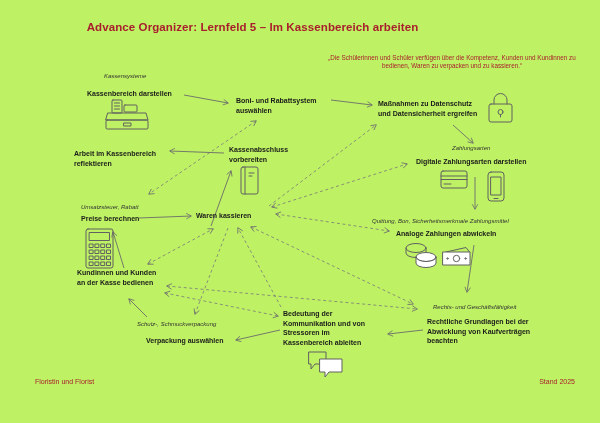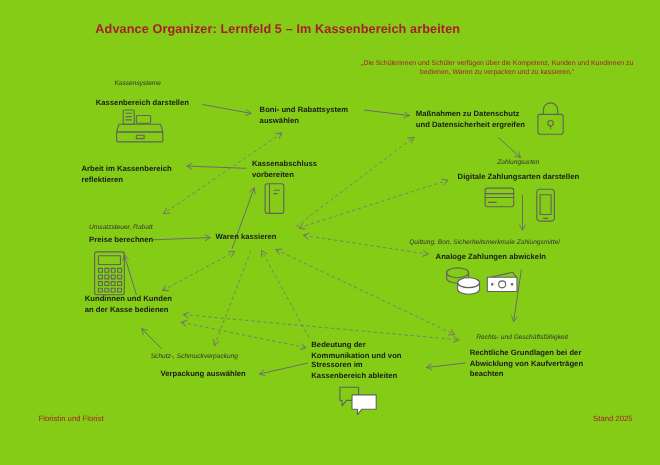--- a/index.html
+++ b/index.html
@@ -1,16 +1,16 @@
 <!DOCTYPE html>
 <html><head>
 <meta charset="utf-8">
 <style>
   html,body{margin:0;padding:0;background:#fff;}
-  .page{position:relative;width:600px;height:423px;background:#84cc16;overflow:hidden;
+  .page{position:relative;width:600px;height:423px;background:#bef264;overflow:hidden;
         font-family:"Liberation Sans",sans-serif;outline:1px solid #e3e3e3;}
   .title{position:absolute;left:0;top:21px;width:505px;text-align:center;
          font-size:11.5px;font-weight:bold;letter-spacing:.1px;}
   .quote{position:absolute;top:54px;right:22px;width:252px;text-align:center;
          font-size:6.3px;line-height:8px;}
   .footer-left{position:absolute;left:35px;top:378px;font-size:7px;}
   .footer-right{position:absolute;right:25px;top:378px;font-size:7px;}
   #edge-layer{position:absolute;left:0;top:0;width:600px;height:423px;pointer-events:none;}
   #edge-layer line.solid{stroke:#6b6b6b;stroke-width:.9;}
   #edge-layer line.dashed{stroke:#787878;stroke-width:.8;stroke-dasharray:3 2.6;}

